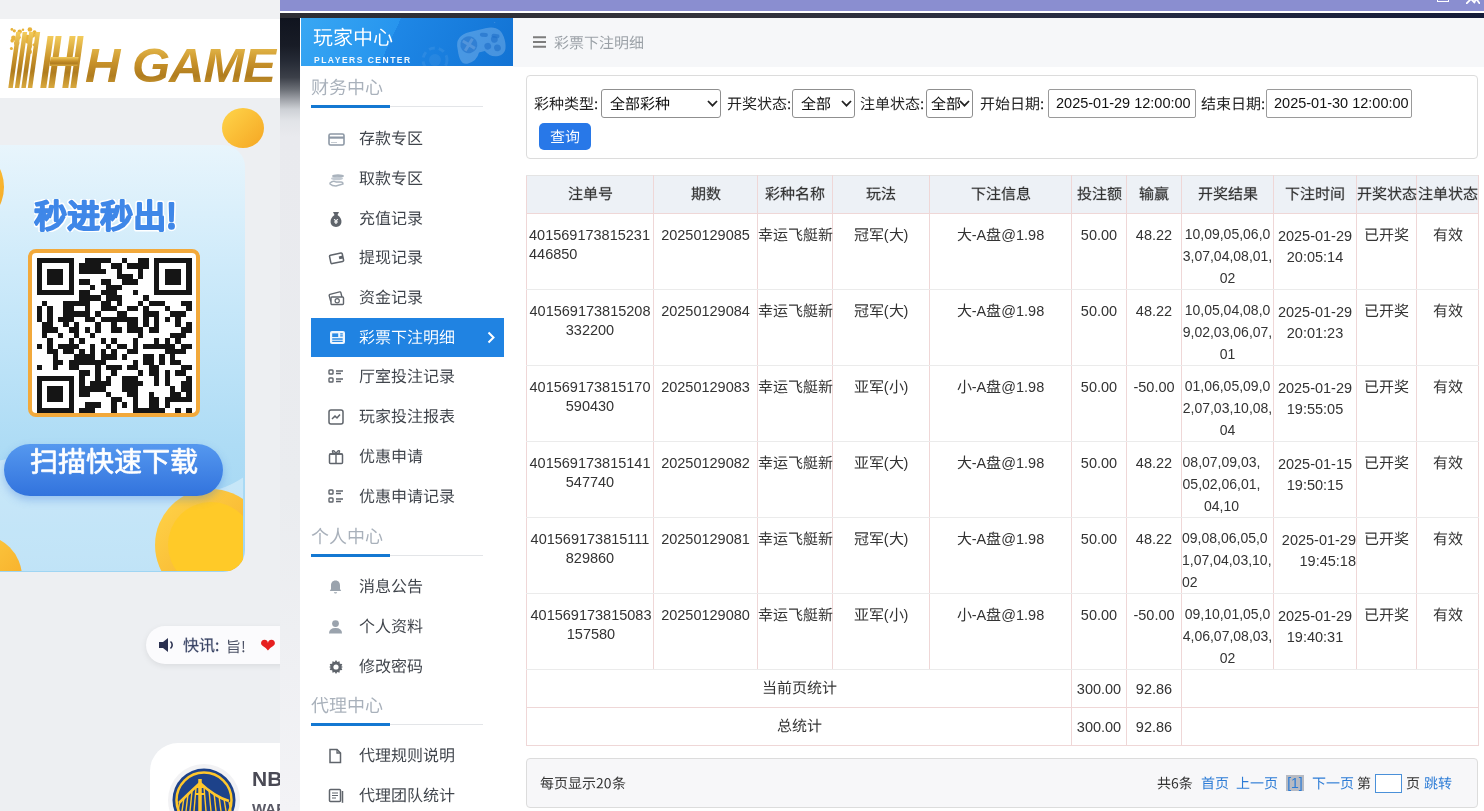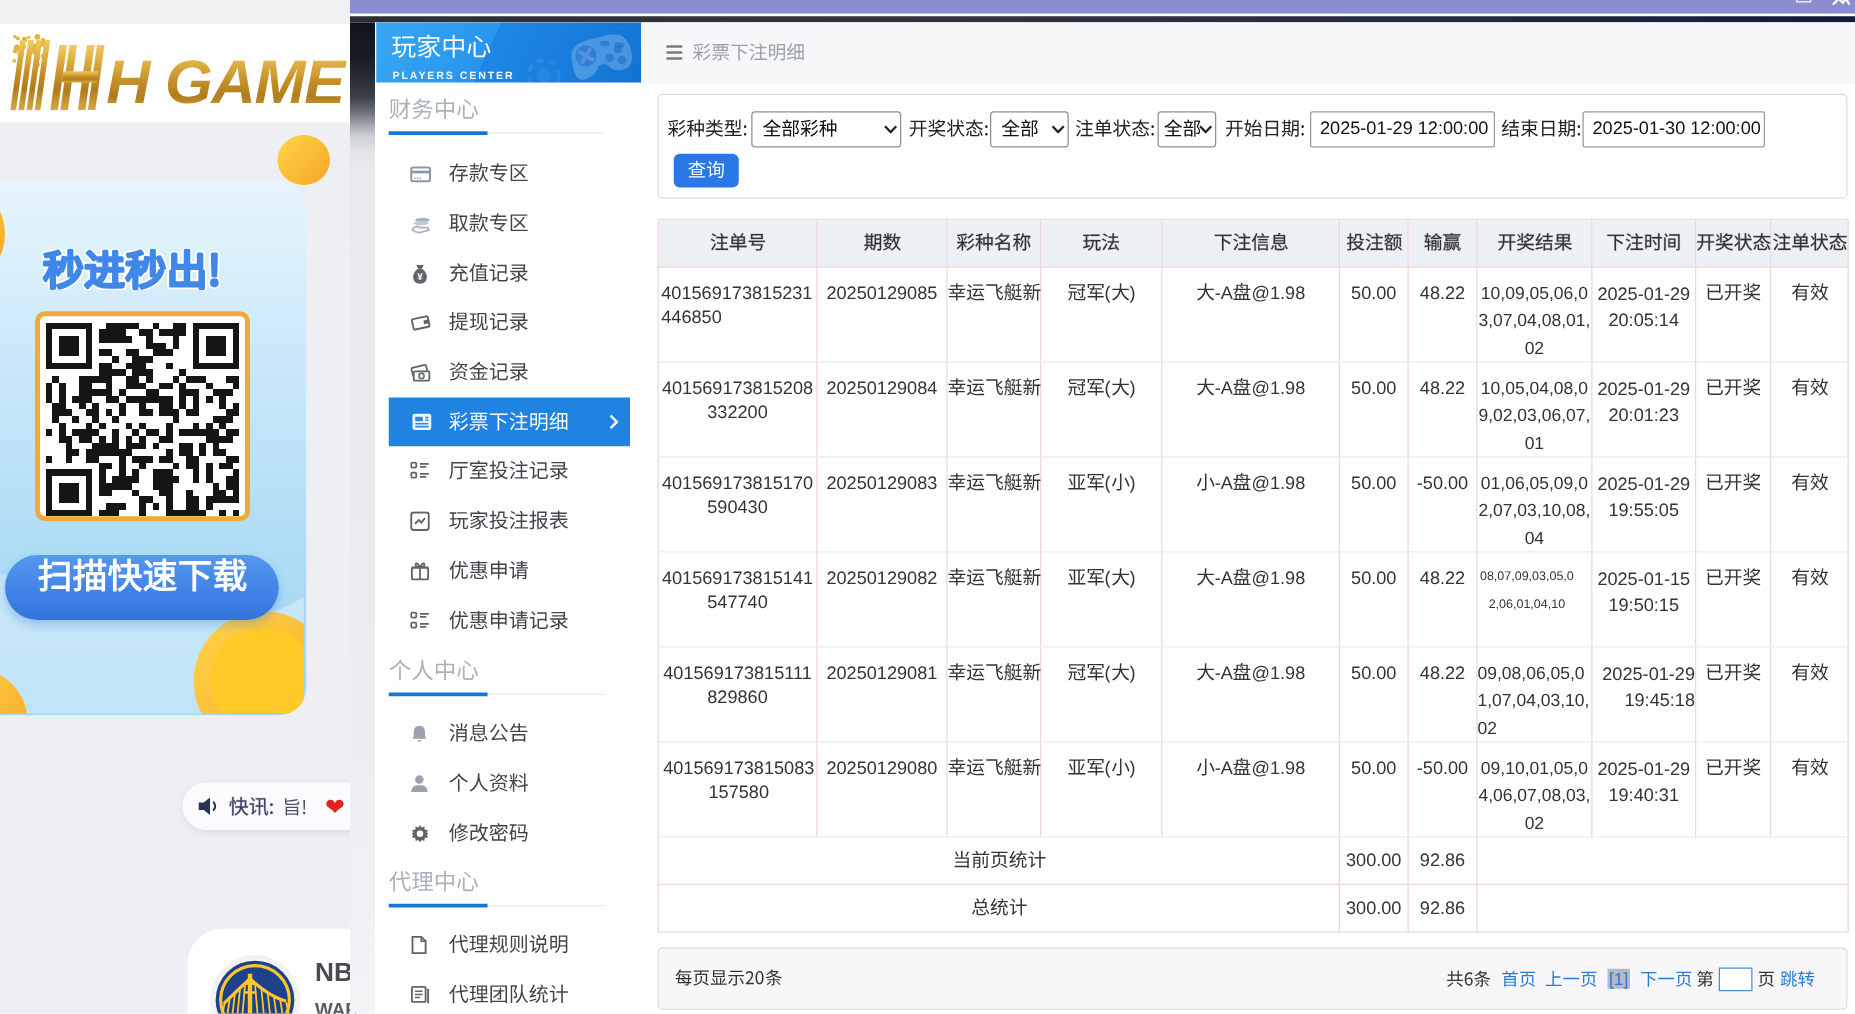--- a/index.html
+++ b/index.html
@@ -1000,21 +1000,21 @@
             </svg>(<svg class="z" style="vertical-align:-0.12em;" width="15.0" height="15" viewBox="0 -880 1000 1000" fill="#333">
               <use href="#z5927" x="0"></use>
             </svg>)</td>
           <td style="border:1px solid #efd7d7;border-top-color:#ebebeb;border-bottom-color:#ebebeb;text-align:center;padding-top:12px;line-height:19px"><svg class="z" style="vertical-align:-0.12em;" width="15.0" height="15" viewBox="0 -880 1000 1000" fill="#333">
               <use href="#z5927" x="0"></use>
             </svg>-A<svg class="z" style="vertical-align:-0.12em;" width="15.0" height="15" viewBox="0 -880 1000 1000" fill="#333">
               <use href="#z76d8" x="0"></use>
             </svg>@1.98</td>
           <td style="border:1px solid #efd7d7;border-top-color:#ebebeb;border-bottom-color:#ebebeb;text-align:center;padding-top:12px;line-height:19px">50.00</td>
           <td style="border:1px solid #efd7d7;border-top-color:#ebebeb;border-bottom-color:#ebebeb;text-align:center;padding-top:12px;line-height:19px">48.22</td>
-          <td style="border:1px solid #efd7d7;border-top-color:#ebebeb;border-bottom-color:#ebebeb;text-align:center;padding-top:12px;line-height:19px;word-break:break-all;padding-left:0;padding-right:12px;font-size:10px;line-height:22px;padding-top:9px">08,07,09,03,05,02,06,01,04,10</td>
+          <td style="border:1px solid #efd7d7;border-top-color:#ebebeb;border-bottom-color:#ebebeb;text-align:center;padding-top:12px;line-height:19px;word-break:break-all;padding-left:0;padding-right:12px;font-size:14px;line-height:22px;padding-top:9px">08,07,09,03,05,02,06,01,04,10</td>
           <td style="border:1px solid #efd7d7;border-top-color:#ebebeb;border-bottom-color:#ebebeb;text-align:center;padding-top:12px;line-height:19px;line-height:21px">2025-01-15 19:50:15</td>
           <td style="border:1px solid #efd7d7;border-top-color:#ebebeb;border-bottom-color:#ebebeb;text-align:center;padding-top:12px;line-height:19px"><svg class="z" style="vertical-align:-0.12em;" width="45.0" height="15" viewBox="0 -880 3000 1000" fill="#333">
               <use href="#z5df2" x="0"></use>
               <use href="#z5f00" x="1000"></use>
               <use href="#z5956" x="2000"></use>
             </svg></td>
           <td style="border:1px solid #efd7d7;border-top-color:#ebebeb;border-bottom-color:#ebebeb;text-align:center;padding-top:12px;line-height:19px"><svg class="z" style="vertical-align:-0.12em;" width="30.0" height="15" viewBox="0 -880 2000 1000" fill="#333">
               <use href="#z6709" x="0"></use>
               <use href="#z6548" x="1000"></use>
             </svg></td>

